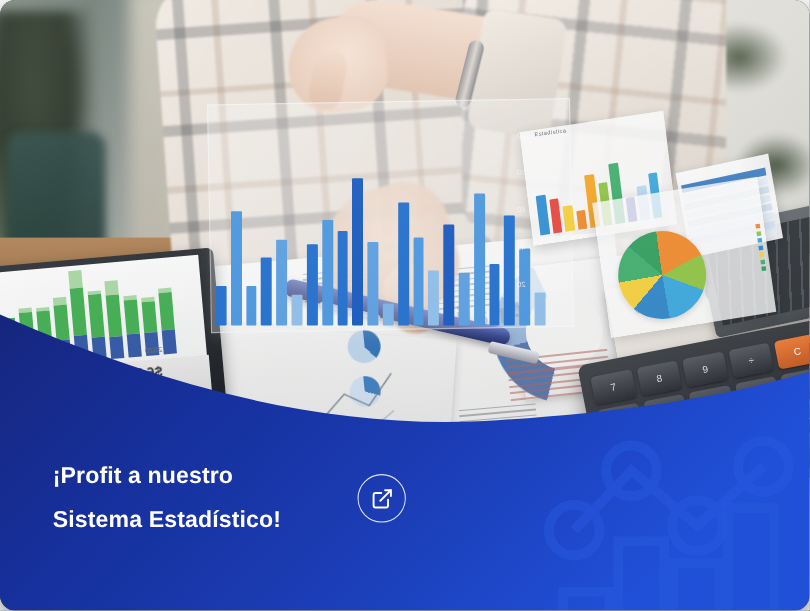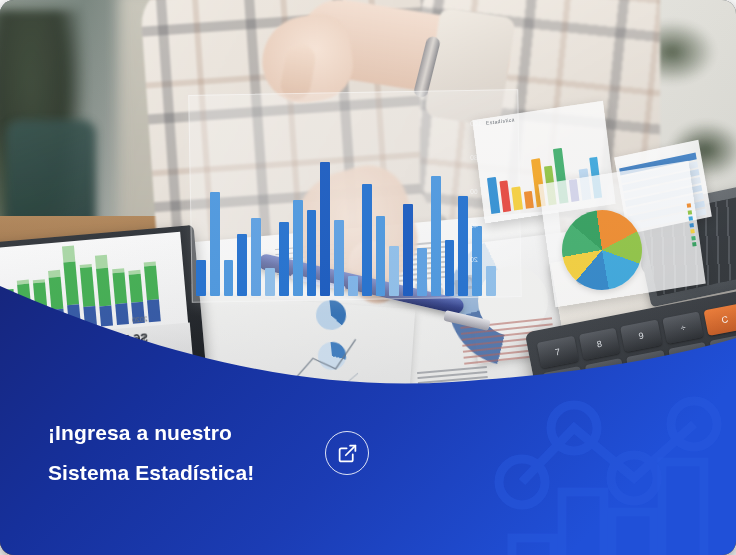--- a/index.html
+++ b/index.html
@@ -627,22 +627,22 @@
           <circle cx="522" cy="482" r="23"></circle>
           <circle cx="574" cy="428" r="23"></circle>
           <circle cx="634" cy="478" r="23"></circle>
           <circle cx="694" cy="424" r="23"></circle>
         </g>
       </g>
     </svg>
   </div>
 
   <div class="content">
-    <div class="headline">¡Ingresa a nuestro</div>
-    <div class="headline">Sistema Estadística!</div>
+    <div class="headline">¡Profit a nuestro</div>
+    <div class="headline">Sistema Estadístico!</div>
   </div>
 
   <div class="cta" role="button" tabindex="0" title="Abrir sistema estadístico">
     <svg width="21" height="21" viewBox="0 0 24 24" fill="none" stroke="#ffffff" stroke-width="2" stroke-linecap="round" stroke-linejoin="round">
       <path d="M18 13v6a2 2 0 0 1-2 2H5a2 2 0 0 1-2-2V8a2 2 0 0 1 2-2h6"></path>
       <polyline points="15 3 21 3 21 9"></polyline>
       <line x1="10" y1="14" x2="21" y2="3"></line>
     </svg>
   </div>
 

